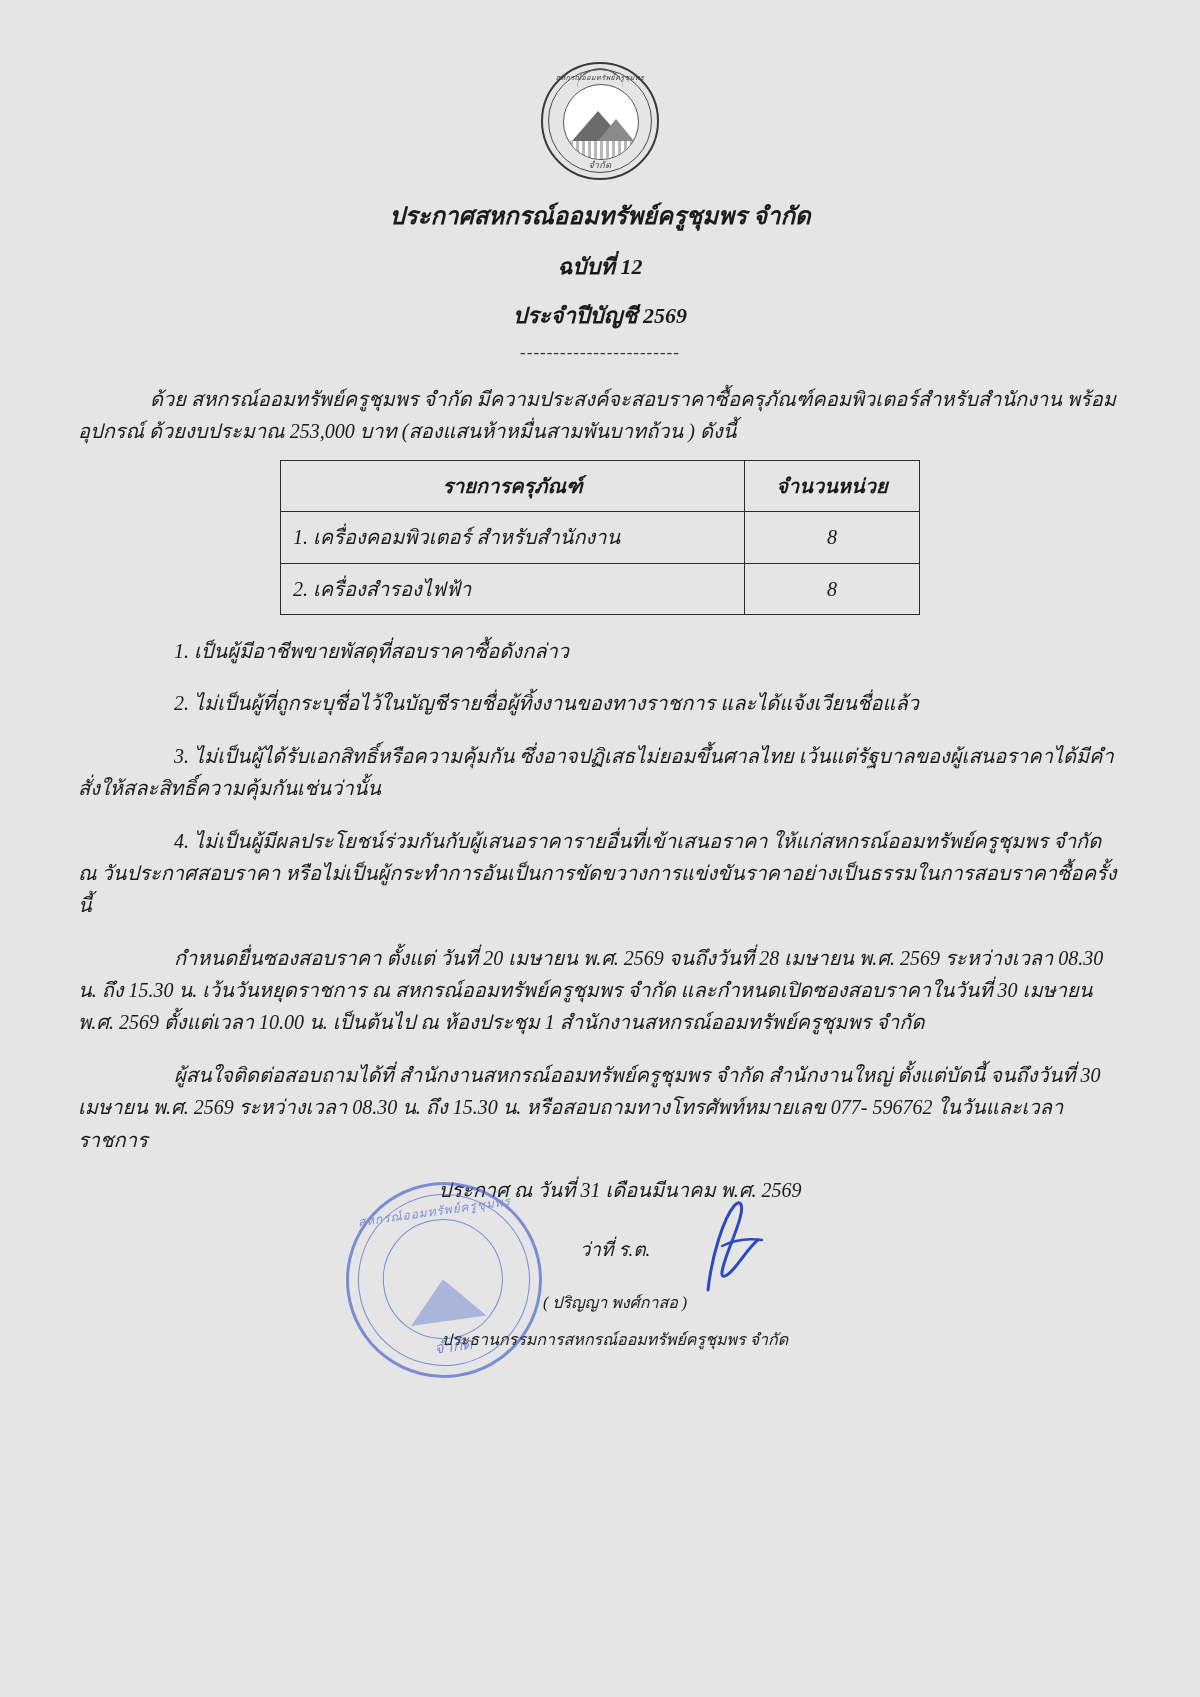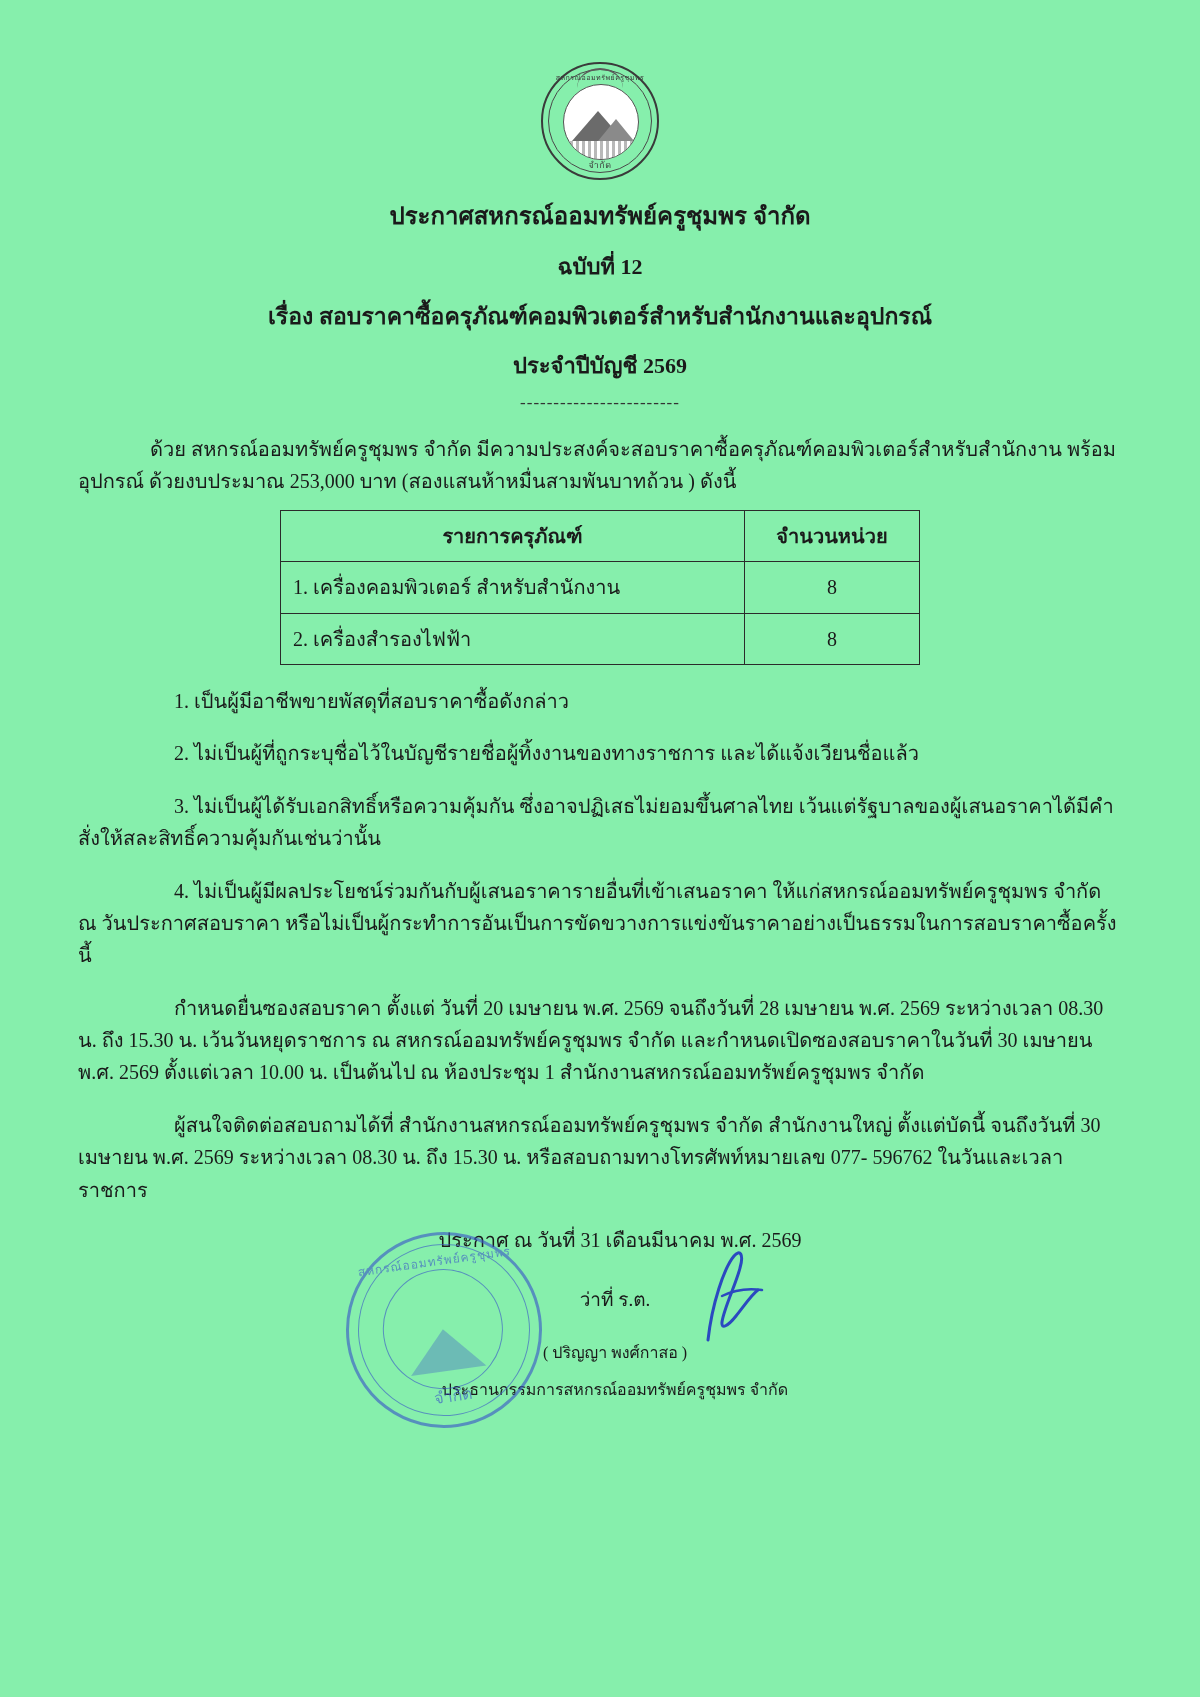--- a/index.html
+++ b/index.html
@@ -11,21 +11,22 @@
     width: 1200px;
     height: 1697px;
     position: relative;
     font-family: "Liberation Serif", serif;
     color: #1a1a1a;
     overflow: hidden;
   }
   .page {
     position: absolute;
     inset: 0;
-    background: #86efac;
+    background: #e5e5e5;
+    font-style: italic;
   }
   .paper-inner {
     position: absolute;
     left: 78px;
     top: 40px;
     width: 1044px;
     height: 1600px;
   }
 
   
@@ -297,21 +298,20 @@
         </div>
         <div class="rays"></div>
         <div class="top-text">สหกรณ์ออมทรัพย์ครูชุมพร</div>
         <div class="bottom-text">จำกัด</div>
       </div>
     </div>
 
     <div class="title-block">
       <div class="title-line-1">ประกาศสหกรณ์ออมทรัพย์ครูชุมพร จำกัด</div>
       <div class="title-line-2">ฉบับที่ 12</div>
-      <div class="title-line-3">เรื่อง  สอบราคาซื้อครุภัณฑ์คอมพิวเตอร์สำหรับสำนักงานและอุปกรณ์</div>
       <div class="title-line-4">ประจำปีบัญชี 2569</div>
       <div class="divider">------------------------</div>
     </div>
 
     <div class="body-text">
       <p class="para indent-1">ด้วย สหกรณ์ออมทรัพย์ครูชุมพร จำกัด มีความประสงค์จะสอบราคาซื้อครุภัณฑ์คอมพิวเตอร์สำหรับสำนักงาน พร้อมอุปกรณ์  ด้วยงบประมาณ 253,000 บาท (สองแสนห้าหมื่นสามพันบาทถ้วน ) ดังนี้</p>
 
       <div class="table-wrap">
         <table class="items">
           <thead>

